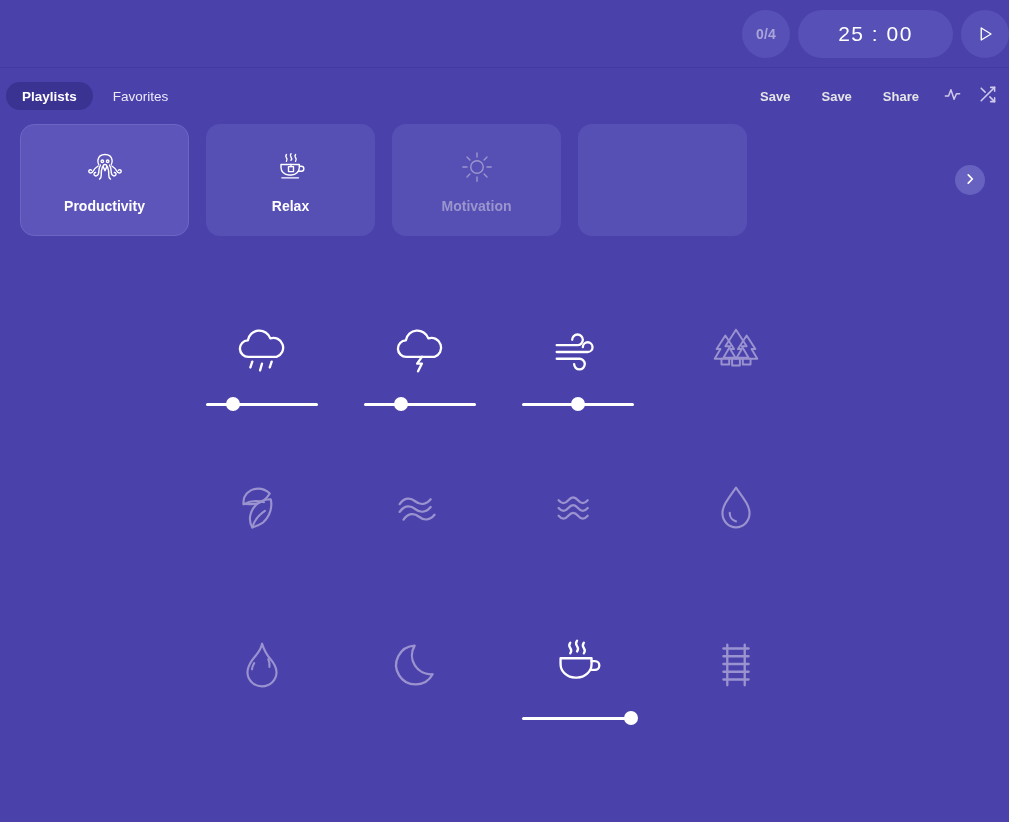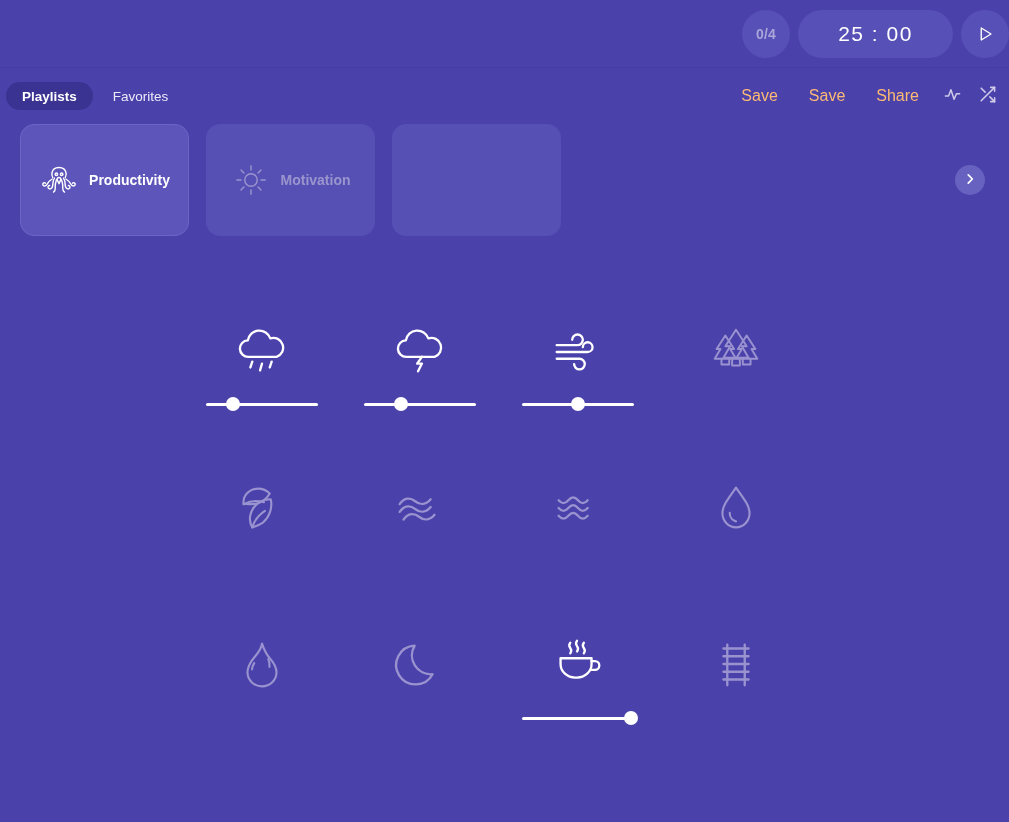--- a/index.html
+++ b/index.html
@@ -104,26 +104,27 @@
   .tab.inactive { font-weight: 400; color: #eceaf8; }
 
   .actions { display: flex; align-items: center; gap: 3px; }
 
   .action-btn {
     height: 30px;
     padding: 0 14px;
     border-radius: 15px;
     display: flex;
     align-items: center;
-    font-size: 16px;
-    color: #fdba74;
+    font-size: 13px;
+    color: #e5e5e5;
     background: transparent;
     border: none;
     cursor: pointer;
     white-space: nowrap;
+    font-weight: bold;
   }
 
   .icon-btn {
     width: 32px;
     height: 30px;
     border-radius: 15px;
     display: flex;
     align-items: center;
     justify-content: center;
     background: transparent;
@@ -144,21 +145,21 @@
     height: 112px;
     overflow: hidden;
   }
 
   .card {
     flex: 0 0 169px;
     height: 112px;
     border-radius: 14px;
     background: #564fb4;
     display: flex;
-    flex-direction: row;
+    flex-direction: column;
     align-items: center;
     justify-content: center;
     gap: 10px;
     cursor: pointer;
     border: 1px solid transparent;
   }
   .card.selected {
     background: #5d55ba;
     border: 1px solid #6d65c4;
   }
@@ -328,20 +329,35 @@
           <path d="M15.8 22.8c-2.2 1.4-4.4 3.5-5.6 5.6-1 1.8-2.6 3-4.2 2.6-1.4-.4-1.9-2-1-3.1.8-1 2.1-.9 2.7 0"></path>
           <path d="M32.2 22.8c2.2 1.4 4.4 3.5 5.6 5.6 1 1.8 2.6 3 4.2 2.6 1.4-.4 1.9-2 1-3.1-.8-1-2.1-.9-2.7 0"></path>
           <path d="M21 23.6c-1.2 3.2-1.7 6.6-1.5 9.7.1 2-.4 4.2-2.1 5.2"></path>
           <path d="M27 23.6c1.2 3.2 1.7 6.6 1.5 9.7-.1 2 .4 4.2 2.1 5.2"></path>
         </svg>
       </span>
       <span class="card-label">Productivity</span>
     </div>
 
 
+    <div class="card active">
+      <span class="card-icon">
+        <svg width="40" height="40" viewBox="0 0 48 48" fill="none" stroke="#ffffff" stroke-width="1.7" stroke-linecap="round" stroke-linejoin="round">
+          <path d="M18.5 9c-1.2 1.4-1.2 2.6 0 4s1.2 2.6 0 4"></path>
+          <path d="M24 8c-1.2 1.4-1.2 2.6 0 4s1.2 2.6 0 4"></path>
+          <path d="M29.5 9c-1.2 1.4-1.2 2.6 0 4s1.2 2.6 0 4"></path>
+          <path d="M12 21h22v3.5c0 5-4.2 9-9.4 9h-3.2C16.2 33.5 12 29.5 12 24.5V21z"></path>
+          <path d="M34 23h2.4a3 3 0 0 1 0 6H33.4"></path>
+          <rect x="21" y="23.5" width="6" height="6"></rect>
+          <line x1="24" y1="21" x2="24" y2="23.5"></line>
+          <line x1="13" y1="37" x2="33" y2="37"></line>
+        </svg>
+      </span>
+      <span class="card-label">Relax</span>
+    </div>
 
 
     <div class="card dim">
       <span class="card-icon">
         <svg width="40" height="40" viewBox="0 0 48 48" fill="none" stroke="#9b95ce" stroke-width="1.7" stroke-linecap="round" stroke-linejoin="round">
           <circle cx="24" cy="24" r="7.5"></circle>
           <line x1="24" y1="7" x2="24" y2="12"></line>
           <line x1="24" y1="36" x2="24" y2="41"></line>
           <line x1="7" y1="24" x2="12" y2="24"></line>
           <line x1="36" y1="24" x2="41" y2="24"></line>

